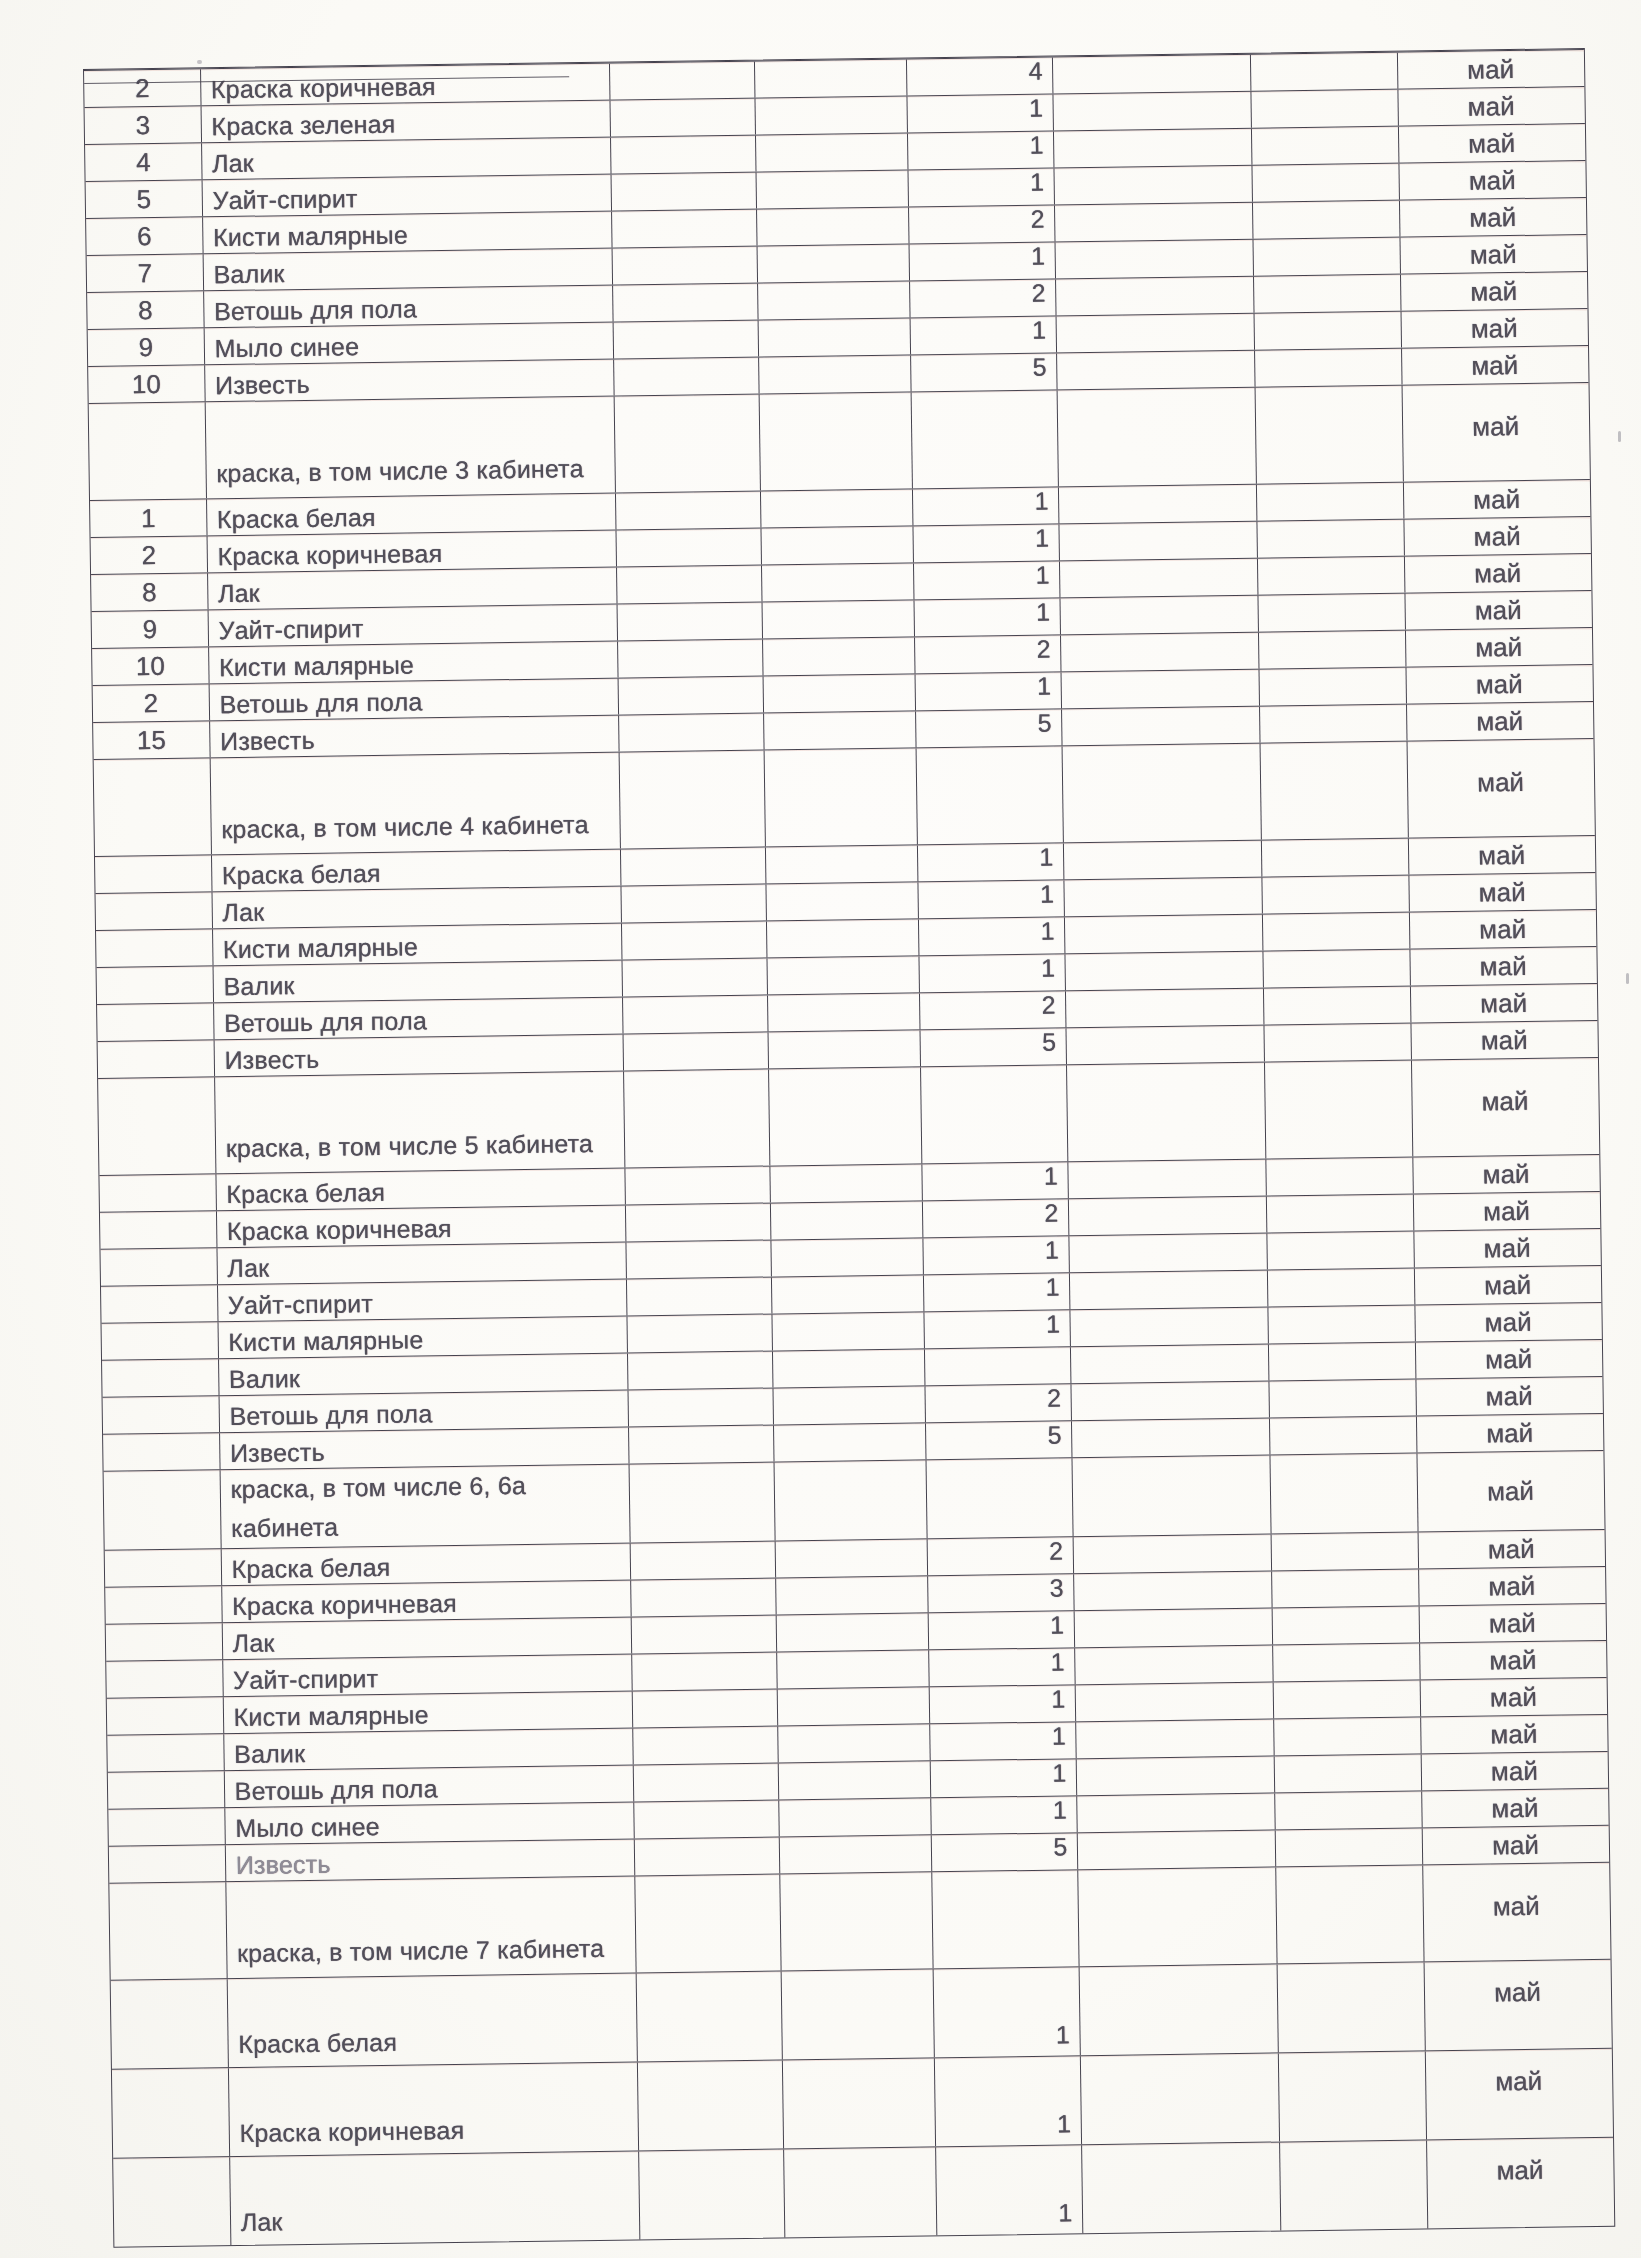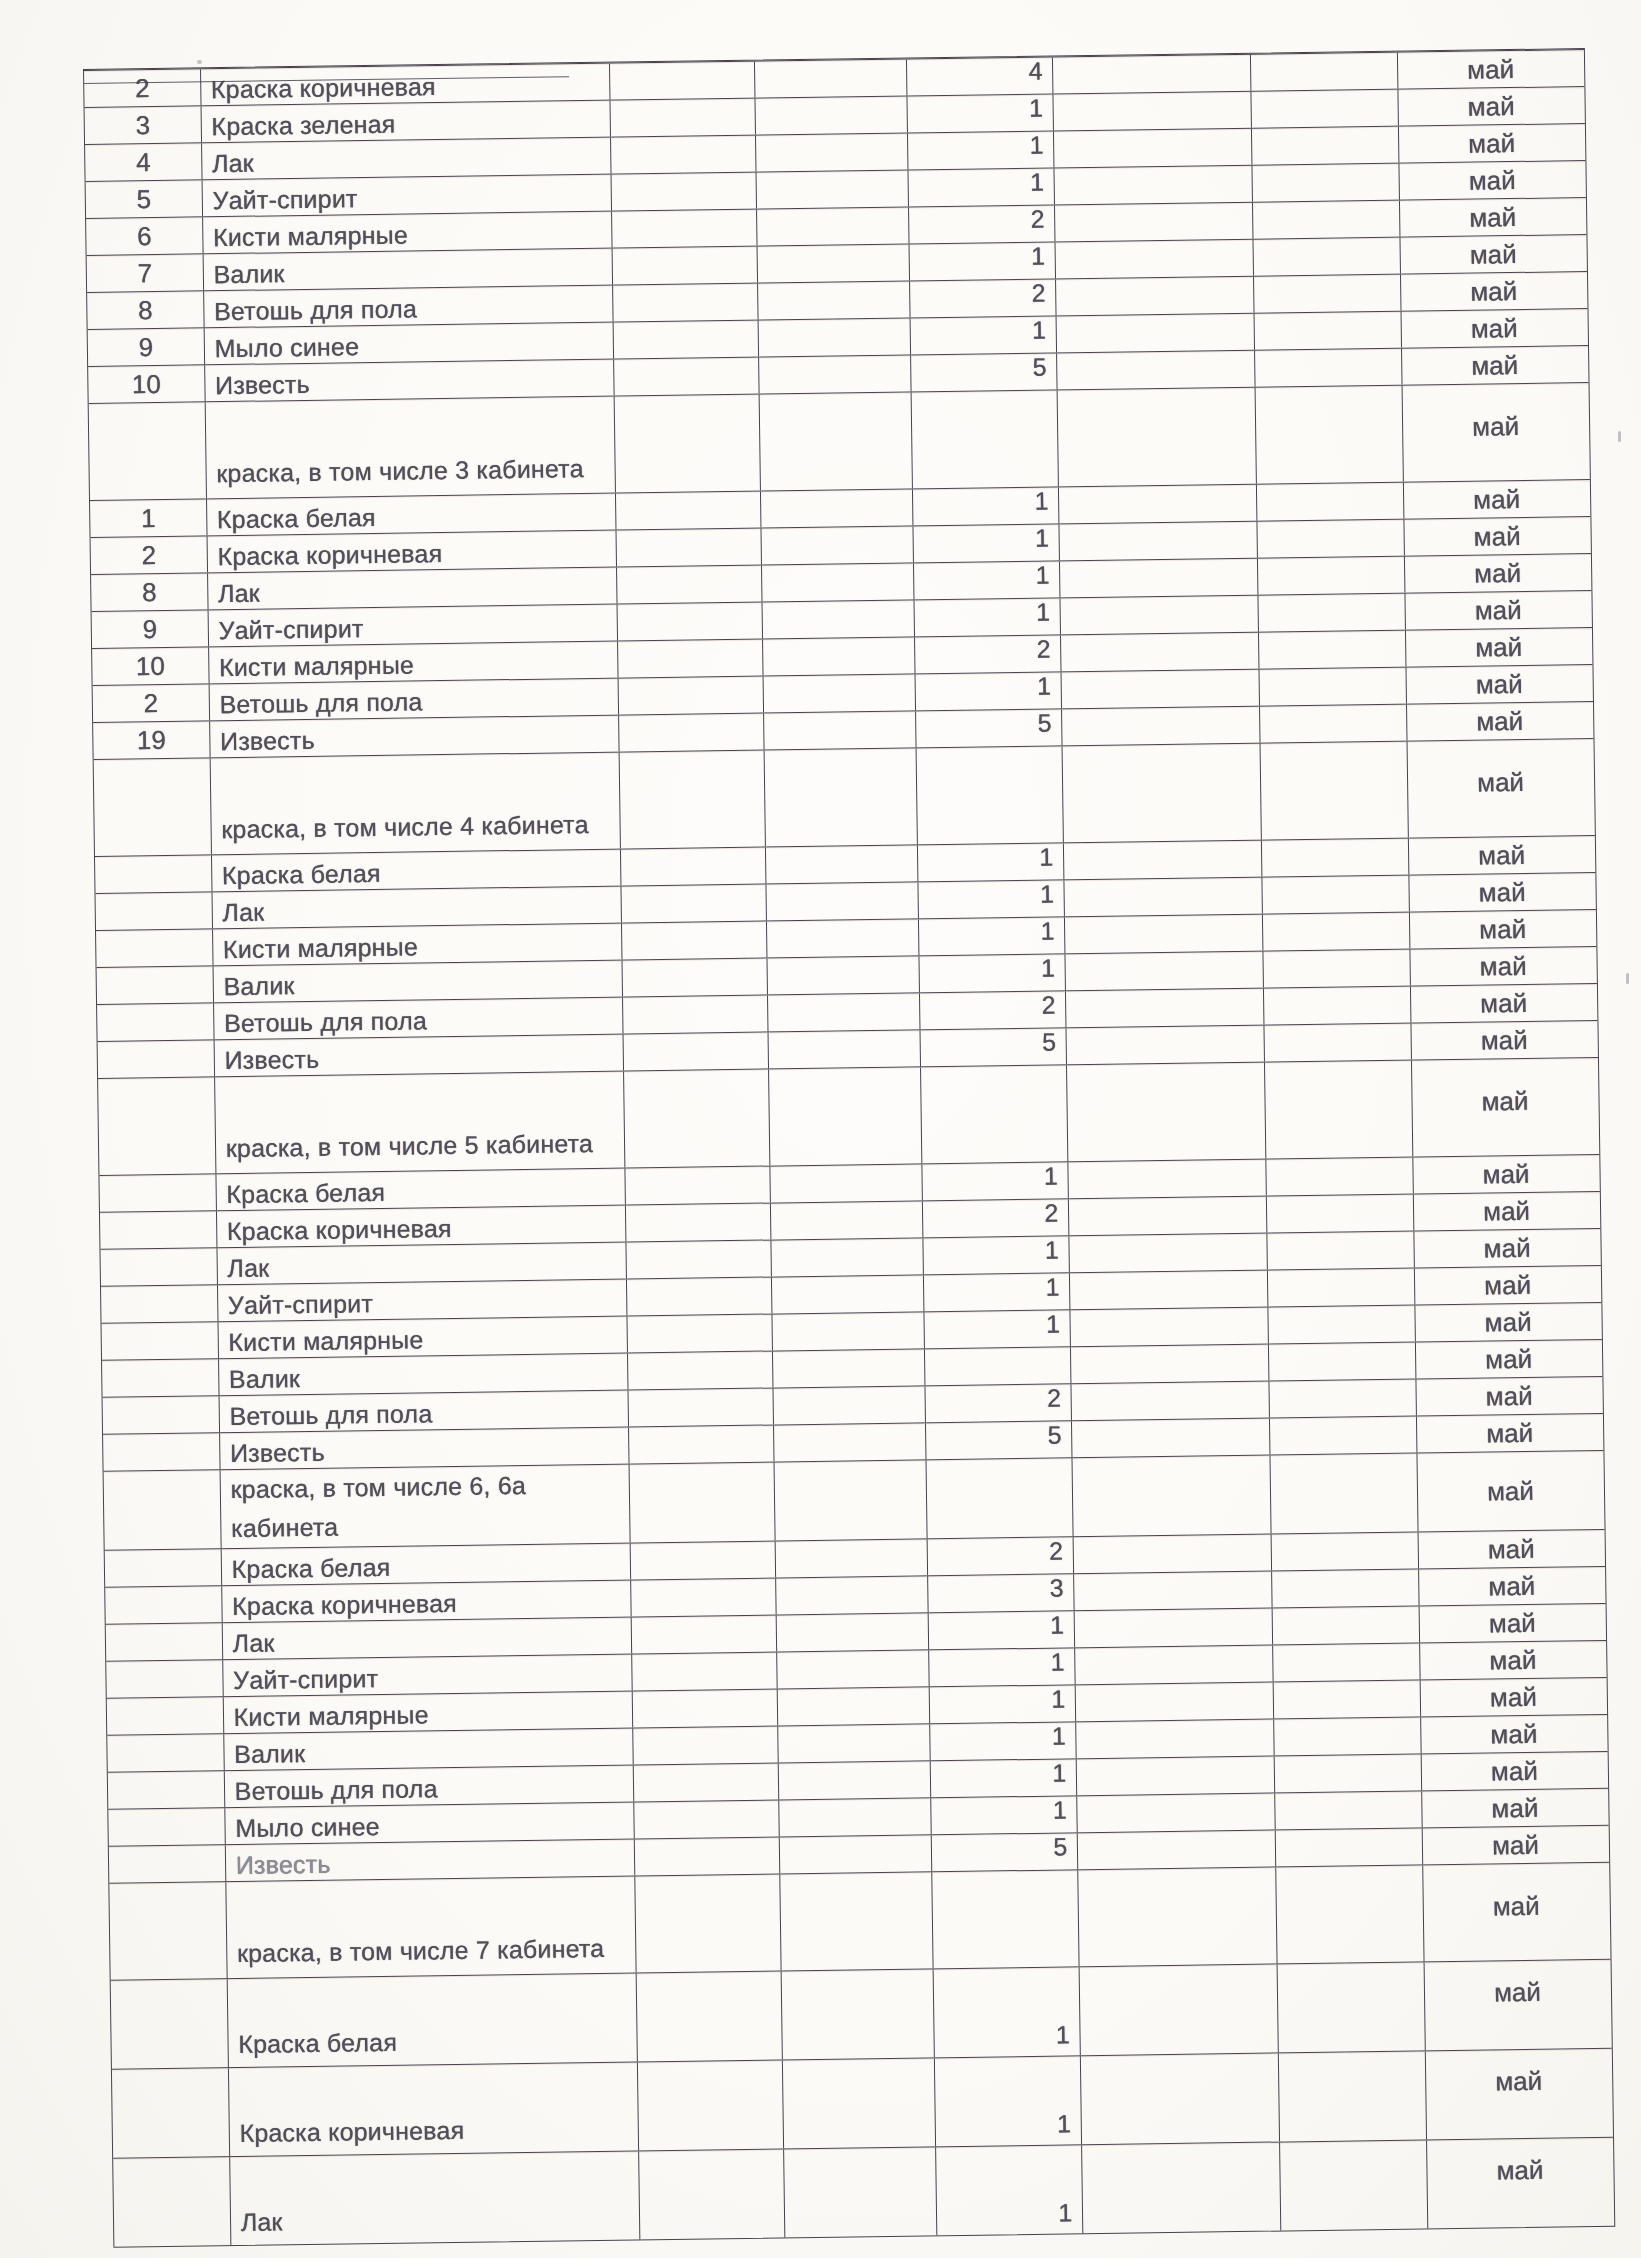--- a/index.html
+++ b/index.html
@@ -356,21 +356,21 @@
           <span>1</span>
         </div>
     <div class="cell c-e3"></div>
     <div class="cell c-e4"></div>
     <div class="cell c-month">
           <span>май</span>
         </div>
   </div>
       <div class="row item">
     <div class="cell c-num">
-          <span>19</span>
+          <span>15</span>
         </div>
     <div class="cell c-name">
           <span>Известь</span>
         </div>
     <div class="cell c-e1"></div>
     <div class="cell c-e2"></div>
     <div class="cell c-qty">
           <span>5</span>
         </div>
     <div class="cell c-e3"></div>

